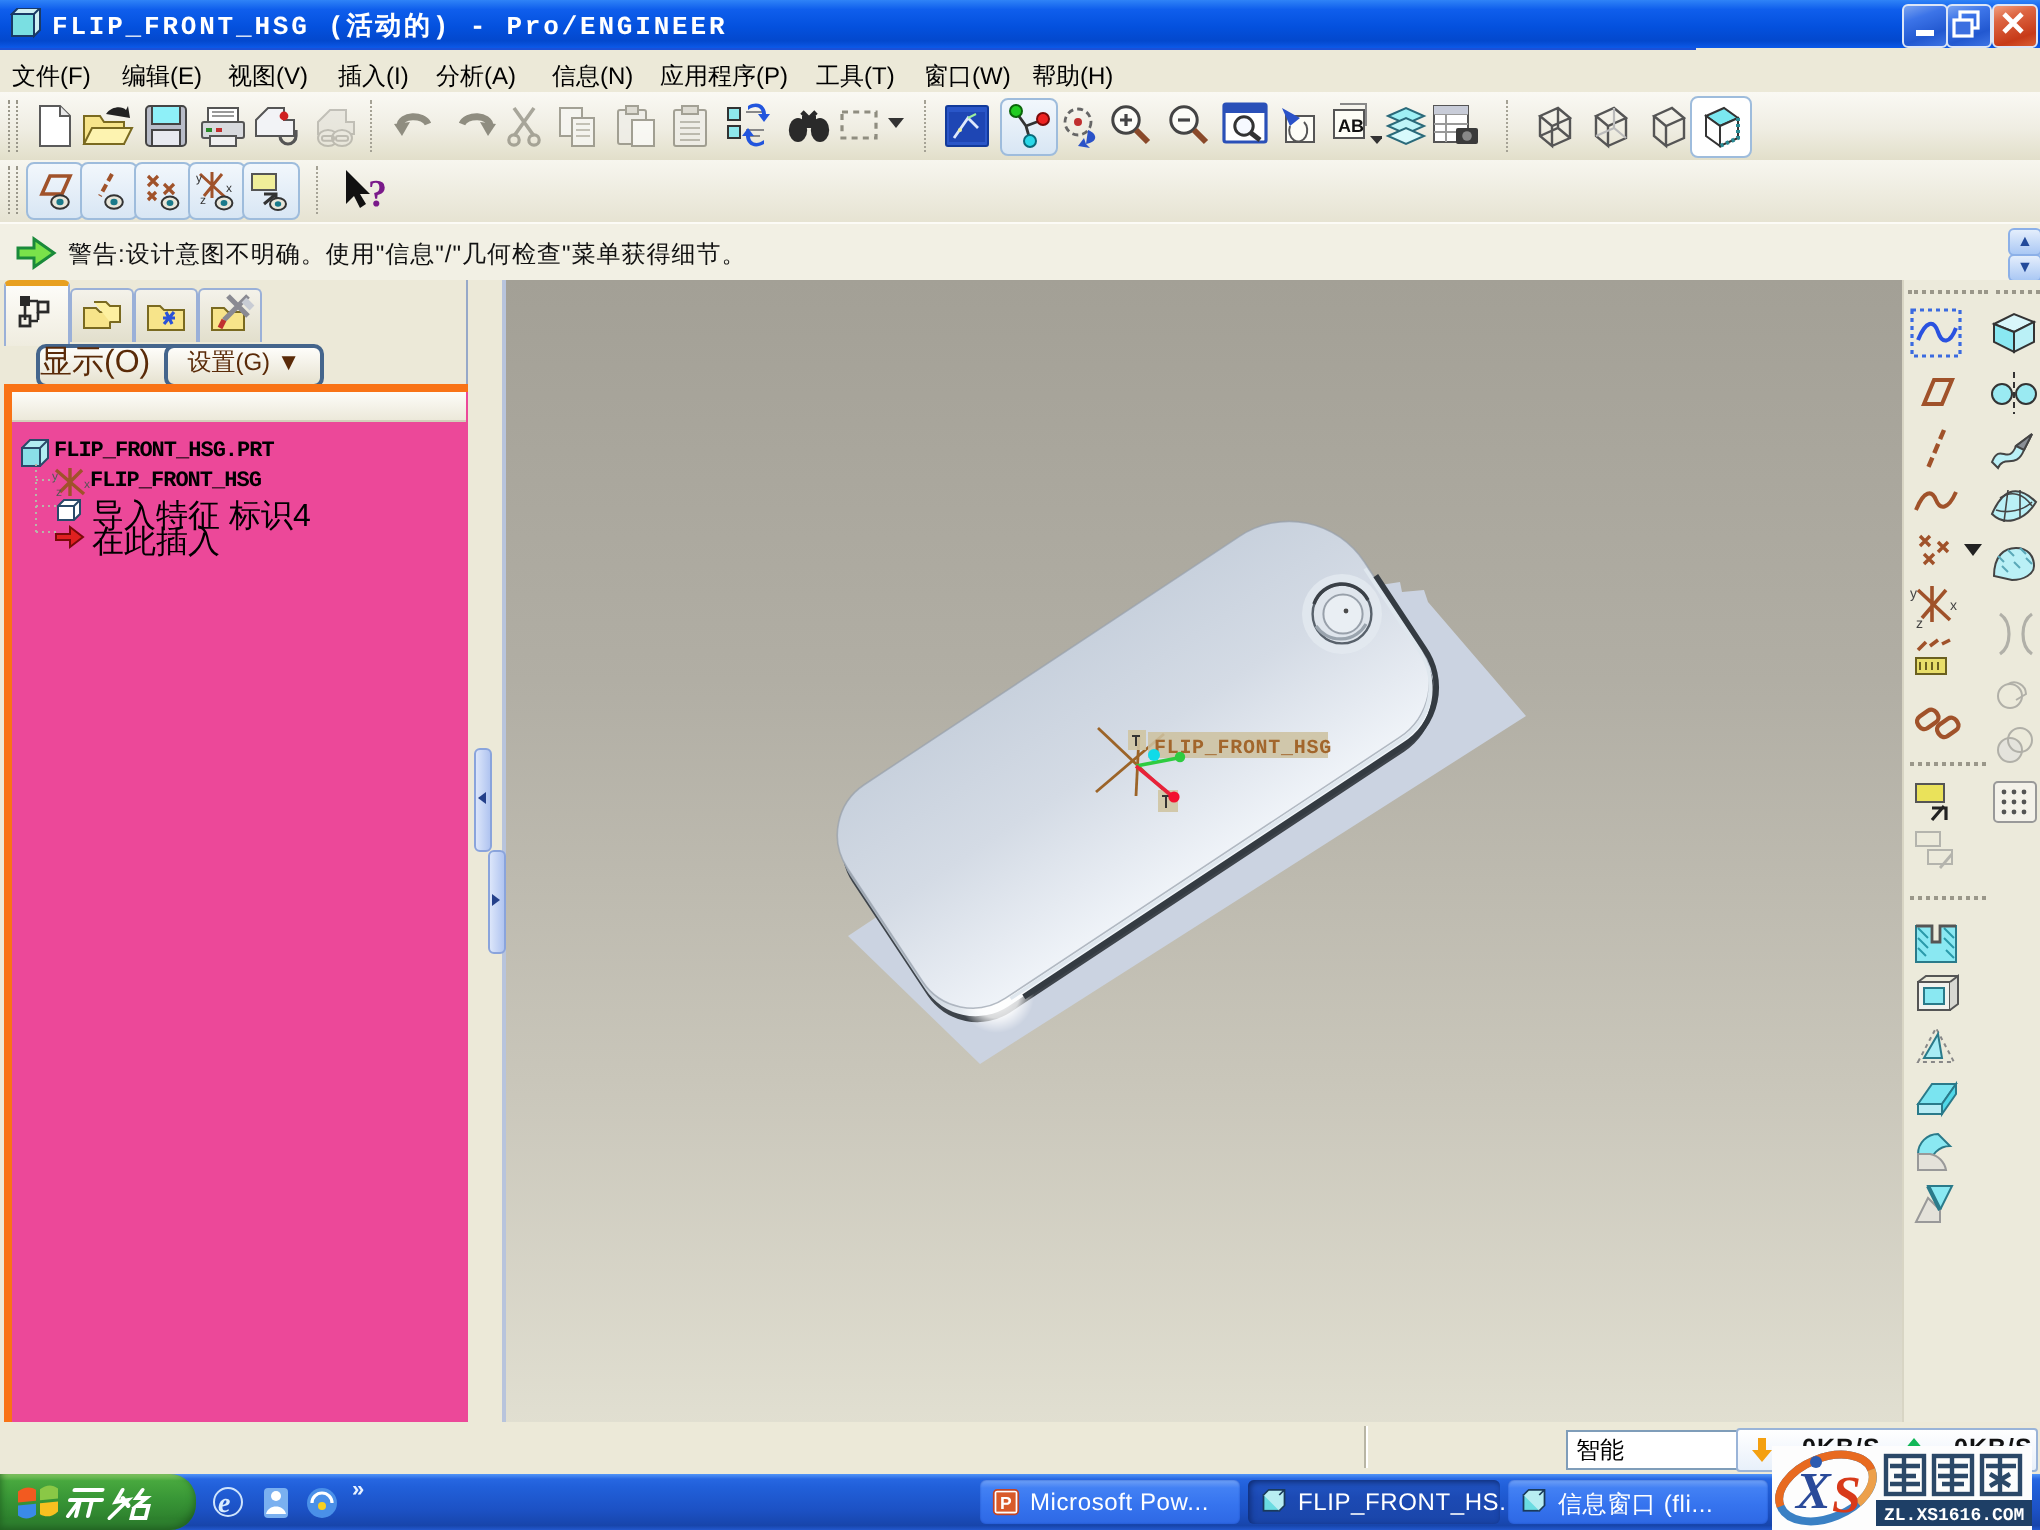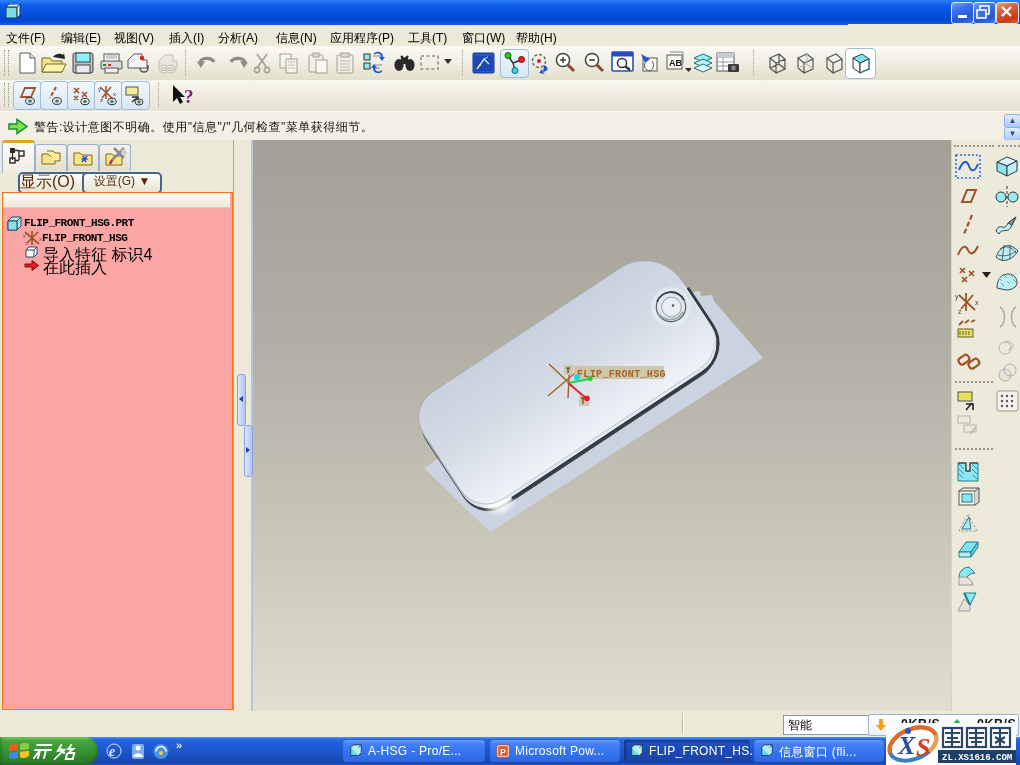--- a/index.html
+++ b/index.html
@@ -19,21 +19,21 @@
  background:linear-gradient(180deg,#f7f6ef 0%,#e6e3d2 100%);border-bottom:1px solid #cfccb8}
 .grip{width:3px;border-left:1px dotted #9a978a;border-right:1px dotted #9a978a}
 .vsep{width:1px;border-left:1px dotted #a5a295}
 .tbtn{border:1px solid #9ebcdc;border-radius:4px;background:linear-gradient(180deg,#f2f7fc,#d8e6f4)}
 #msgbar{left:0;top:111px;width:1020px;height:29px;background:#f2f0e4;
  border-top:1px solid #fcfbf6;border-bottom:1px solid #d4d1bc}
 #msgtext{left:34px;top:7px;font-size:12px;color:#111;letter-spacing:0.5px;white-space:nowrap}
 .scrbtn{left:1004px;width:15px;height:12px;border-radius:3px;border:1px solid #8cb0e8;
  background:linear-gradient(180deg,#e4eefc,#aac8f4);color:#234a9a;font-size:8px;text-align:center;line-height:11px}
 #navpanel{left:0;top:140px;width:233px;height:571px;background:#ece9d8;border-right:1px solid #96a8c8}
-#navwhite{left:2px;top:52px;width:229px;height:516px;background:#fca5a5;border:1px solid #f97316}
+#navwhite{left:2px;top:52px;width:229px;height:516px;background:#ec4899;border:4px solid #f97316}
 #sash{left:234px;top:140px;width:19px;height:571px;background:#ece9d8}
 #viewport{left:253px;top:140px;width:698px;height:572px;
  background:linear-gradient(180deg,#a3a096 0%,#b1aea4 35%,#c9c6ba 70%,#e1dfd1 100%)}
 #righttb{left:951px;top:140px;width:69px;height:572px;background:#eceadb;border-left:1px solid #d8d5c4}
 #statusrow{left:0;top:711px;width:1020px;height:26px;background:#ece9d8}
 #taskbar{left:0;top:737px;width:1020px;height:28px;
  background:linear-gradient(180deg,#5295f8 0%,#2767e2 9%,#2160da 22%,#1c51c4 65%,#1745ab 92%,#2258cd 100%)}
 .taskbtn{top:3px;height:22px;border-radius:3px;color:#fff;font-size:12px;
  background:linear-gradient(180deg,#70a1f6 0%,#4381f4 18%,#3674ef 55%,#2e68e4 100%);
  box-shadow:inset 0 0 1px #1b4cc0}
@@ -41,20 +41,21 @@
 .tbtext{position:absolute;left:25px;top:4px;white-space:nowrap;letter-spacing:0.3px}
 #watermark{left:886px;top:723px;width:130px;height:42px;background:#fdfdfd}
 svg{display:block}
 </style></head><body>
 <div class="abs" id="titlebar">
 <svg class="abs" style="left:5px;top:4px" width="16" height="16">
       <rect x="1" y="3" width="11" height="11" fill="#7adfe2" stroke="#1a3a66"></rect>
       <path d="M1 3 L4 0 L15 0 L15 11 L12 14 L12 3 Z" fill="#cfeff2" stroke="#1a3a66" stroke-width="1"></path>
       <path d="M12 3 L15 0" stroke="#1a3a66"></path>
     </svg>
+<div class="abs" id="titletext">FLIP_FRONT_HSG (活动的) - Pro/ENGINEER</div>
 <div class="abs capbtn" style="left:951px;text-align:center">
       <div style="margin:12px auto 0;width:9px;height:3px;background:#fff"></div>
     </div>
 <div class="abs capbtn" style="left:973px">
       <svg width="19" height="18">
         <rect x="6" y="3" width="9" height="8" fill="none" stroke="#fff" stroke-width="1.6"></rect>
         <rect x="3" y="7" width="9" height="8" fill="#3c6fe0" stroke="#fff" stroke-width="1.6"></rect>
       </svg>
     </div>
 <div class="abs capbtn" id="closebtn" style="left:996px">
@@ -574,27 +575,20 @@
       <rect x="2" y="1" width="12" height="15" rx="2" fill="#7ab0f0"></rect>
       <circle cx="8" cy="5" r="2.5" fill="#fff"></circle>
       <path d="M3 14 C4 9 12 9 13 14 Z" fill="#fff"></path>
     </svg>
 <svg class="abs" style="left:153px;top:6px" width="17" height="17">
       <circle cx="8" cy="8.5" r="7.5" fill="#4a90e8"></circle>
       <path d="M3 8.5 a5 5 0 0 1 10 0" fill="none" stroke="#fff" stroke-width="1.6"></path>
       <circle cx="8" cy="10" r="2" fill="#f8d020"></circle>
     </svg>
 <div class="abs" style="left:176px;top:2px;color:#e8f2ff;font:bold 11px 'Liberation Sans'">»</div>
-<div class="abs taskbtn" style="left:343px;width:142px">
-<svg class="tbicon" viewBox="0 0 16 16">
-        <rect x="2" y="4" width="9" height="9" fill="#6adce2" stroke="#1a3a5a"></rect>
-        <path d="M2 4 L5 1 L14 1 L14 10 L11 13 M14 1 L11 4" fill="#b8eef2" stroke="#1a3a5a"></path>
-      </svg>
-<div class="tbtext">A-HSG - Pro/E...</div>
-    </div>
 <div class="abs taskbtn" style="left:490px;width:130px">
 <svg class="tbicon" viewBox="0 0 16 16">
         <rect x="1" y="1" width="14" height="14" rx="2" fill="#fff" stroke="#c44423"></rect>
         <rect x="2.5" y="2.5" width="11" height="11" fill="#d85a2a"></rect>
         <text x="4.5" y="12" font-size="10" font-weight="bold" fill="#fff" font-family="Liberation Sans">P</text>
       </svg>
 <div class="tbtext">Microsoft Pow...</div>
     </div>
 <div class="abs taskbtn" style="left:624px;width:126px;background:linear-gradient(180deg,#2256c4,#1c4ab4 40%,#1a45a8);box-shadow:inset 1px 1px 3px #0e2a70">
 <svg class="tbicon" viewBox="0 0 16 16">

